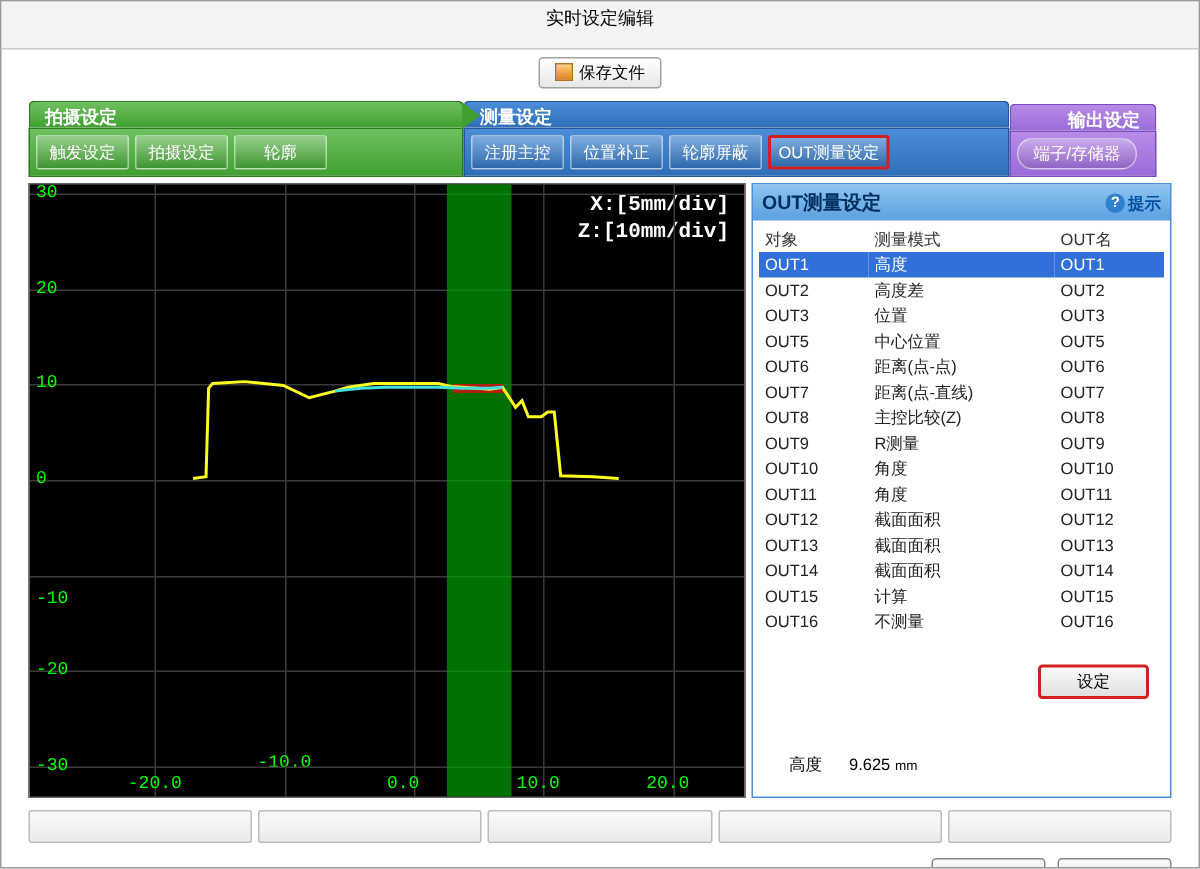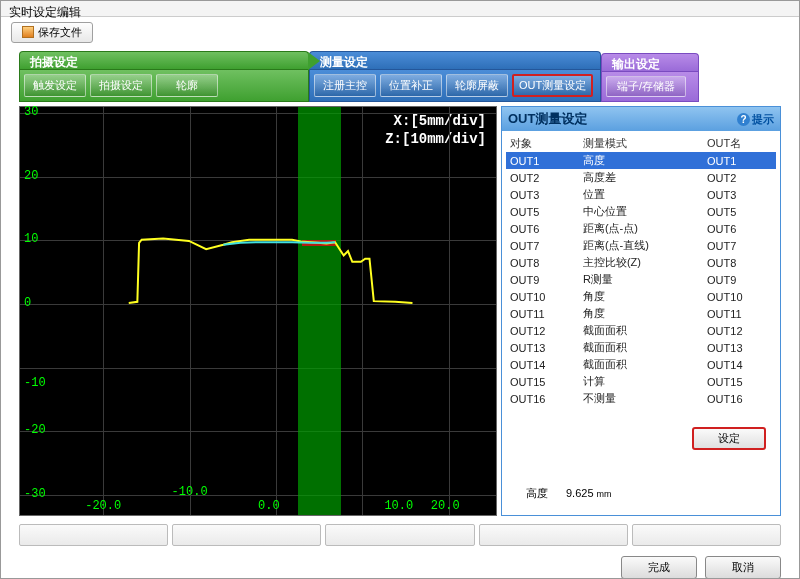--- a/index.html
+++ b/index.html
@@ -1,33 +1,33 @@
 <!DOCTYPE html>
 <html><head>
 <meta charset="utf-8">
 <style>
   * { box-sizing: border-box; margin: 0; padding: 0; font-family: "Microsoft YaHei", "SimSun", sans-serif; }
   body { background: #fff; width: 800px; height: 579px; overflow: hidden; border: 1px solid #999; }
-  .titlebar { height: 16px; padding: 3px 8px; font-size: 12px; background: #f4f4f4; border-bottom: 1px solid #ccc; }
-  .save-row { height: 30px; display: flex; justify-content: flex-start; align-items: center; padding: 0 10px; }
+  .titlebar { height: 32px; padding: 3px 8px; font-size: 12px; background: #f4f4f4; border-bottom: 1px solid #ccc; text-align: center; }
+  .save-row { height: 30px; display: flex; justify-content: center; align-items: center; padding: 0 10px; }
   .save-btn { font-size: 11px; padding: 2px 10px; border: 1px solid #a0a0a0; background: linear-gradient(#fefefe,#e8e8e8); border-radius: 3px; cursor: pointer; display:flex; align-items:center; gap:4px;}
   .save-icon { width:12px; height:12px; background: linear-gradient(#ffd080,#e08020); border:1px solid #b07020; position:relative;}
   .tabs-area { padding: 4px 18px 2px 18px; display: flex; gap: 0; align-items:flex-end;}
   .tab-group { display:flex; flex-direction:column; }
   .group-label { font-size: 12px; color: #fff; padding: 2px 10px 0 10px; height:18px; font-weight:bold;}
   .group-green .group-label { background: linear-gradient(#6fc060,#3fa030); border:1px solid #2a7a1a; border-bottom:none; width:290px; border-radius:4px 4px 0 0; position:relative;}
   .group-green .group-label::after { content:""; position:absolute; right:-12px; top:0; width:0;height:0; border-top:9px solid transparent; border-bottom:9px solid transparent; border-left:12px solid #3fa030;}
-  .group-blue .group-label { background: linear-gradient(#4b8dd8,#2e6fb8); border:1px solid #23569a; border-bottom:none; width:292px; border-radius:4px 4px 0 0;}
-  .group-purple .group-label { background: linear-gradient(#b88be8,#9a6bd8); border:1px solid #7a4bc0; border-bottom:none; width:98px; border-radius:4px 4px 0 0;}
+  .group-blue .group-label { background: linear-gradient(#4b8dd8,#2e6fb8); border:1px solid #23569a; border-bottom:none; width:364px; border-radius:4px 4px 0 0;}
+  .group-purple .group-label { background: linear-gradient(#b88be8,#9a6bd8); border:1px solid #7a4bc0; border-bottom:none; width:98px; border-radius:4px 4px 0 0;text-align:right;}
   .subtabs { display:flex; gap:4px; padding:4px; }
   .group-green .subtabs { background: linear-gradient(#6fc060,#3fa030); border:1px solid #2a7a1a; }
   .group-blue .subtabs  { background: linear-gradient(#4b8dd8,#2e6fb8); border:1px solid #23569a; }
   .group-purple .subtabs{ background: linear-gradient(#b88be8,#9a6bd8); border:1px solid #7a4bc0; }
   .subtab { font-size:11px; padding:3px 6px; min-width:62px; text-align:center; color:#fff; border:1px solid rgba(255,255,255,0.5); border-radius:2px; cursor:pointer; background: linear-gradient(rgba(255,255,255,0.3),rgba(0,0,0,0.1)); }
-  .group-purple .subtab { min-width:80px; padding:2px 2px;}
+  .group-purple .subtab { min-width:80px; padding:2px 2px;border-radius:10px;}
   .subtab.highlight-red { border:2px solid #d02020; padding:2px 5px; }
   .main-area { display:flex; padding: 2px 18px 4px 18px; gap:4px; }
   .chart-panel { width: 478px; }
   .chart { width:478px; height:410px; background:#000; position:relative; border:1px solid #666;}
   .axis-label { font-family: "Courier New", monospace; font-size:14px; font-weight:bold; color:#fff; position:absolute; }
   .right-panel { flex:1; border:1px solid #4a90d8; background:#fff; display:flex; flex-direction:column;}
   .panel-title { background: linear-gradient(#8fc4f0,#5ba0e0); color:#003060; font-size:13px; font-weight:bold; padding:3px 6px; display:flex; justify-content:space-between; align-items:center;}
   .hint { font-size:11px; color:#0050a0; display:flex; align-items:center; gap:2px; cursor:pointer;}
   .hint-icon { width:13px; height:13px; border-radius:50%; background:#3080d0; color:#fff; font-size:10px; font-weight:bold; display:flex; align-items:center; justify-content:center;}
   .table-wrap { flex:1; padding:4px; overflow:auto; }
@@ -97,21 +97,21 @@
       <div class="axis-label" style="right:10px; top:6px;">X:[5mm/div]</div>
       <div class="axis-label" style="right:10px; top:24px;">Z:[10mm/div]</div>
 
     <div class="grid-line v" style="left: 83.2px;"></div>
         <div class="tick" style="left: 65.2px; bottom: 2px;">-20.0</div>
         <div class="grid-line v" style="left: 169.6px;"></div>
         <div class="tick" style="left: 151.6px; bottom: 16px;">-10.0</div>
         <div class="grid-line v" style="left: 256px;"></div>
         <div class="tick" style="left: 238px; bottom: 2px;">0.0</div>
         <div class="grid-line v" style="left: 342.4px;"></div>
-        <div class="tick" style="left: 324.4px; bottom: 2px; margin-left: 40px;">10.0</div>
+        <div class="tick" style="left: 324.4px; bottom: 2px;">10.0</div>
         <div class="grid-line v" style="left: 428.8px;"></div>
         <div class="tick" style="left: 410.8px; bottom: 2px;">20.0</div>
         <div class="grid-line h" style="top: 6px;"></div>
         <div class="tick" style="left: 4px; top: -2px;">30</div>
         <div class="grid-line h" style="top: 69.6667px;"></div>
         <div class="tick" style="left: 4px; top: 61.6667px;">20</div>
         <div class="grid-line h" style="top: 133.333px;"></div>
         <div class="tick" style="left: 4px; top: 125.333px;">10</div>
         <div class="grid-line h" style="top: 197px;"></div>
         <div class="tick" style="left: 4px; top: 189px;">0</div>

